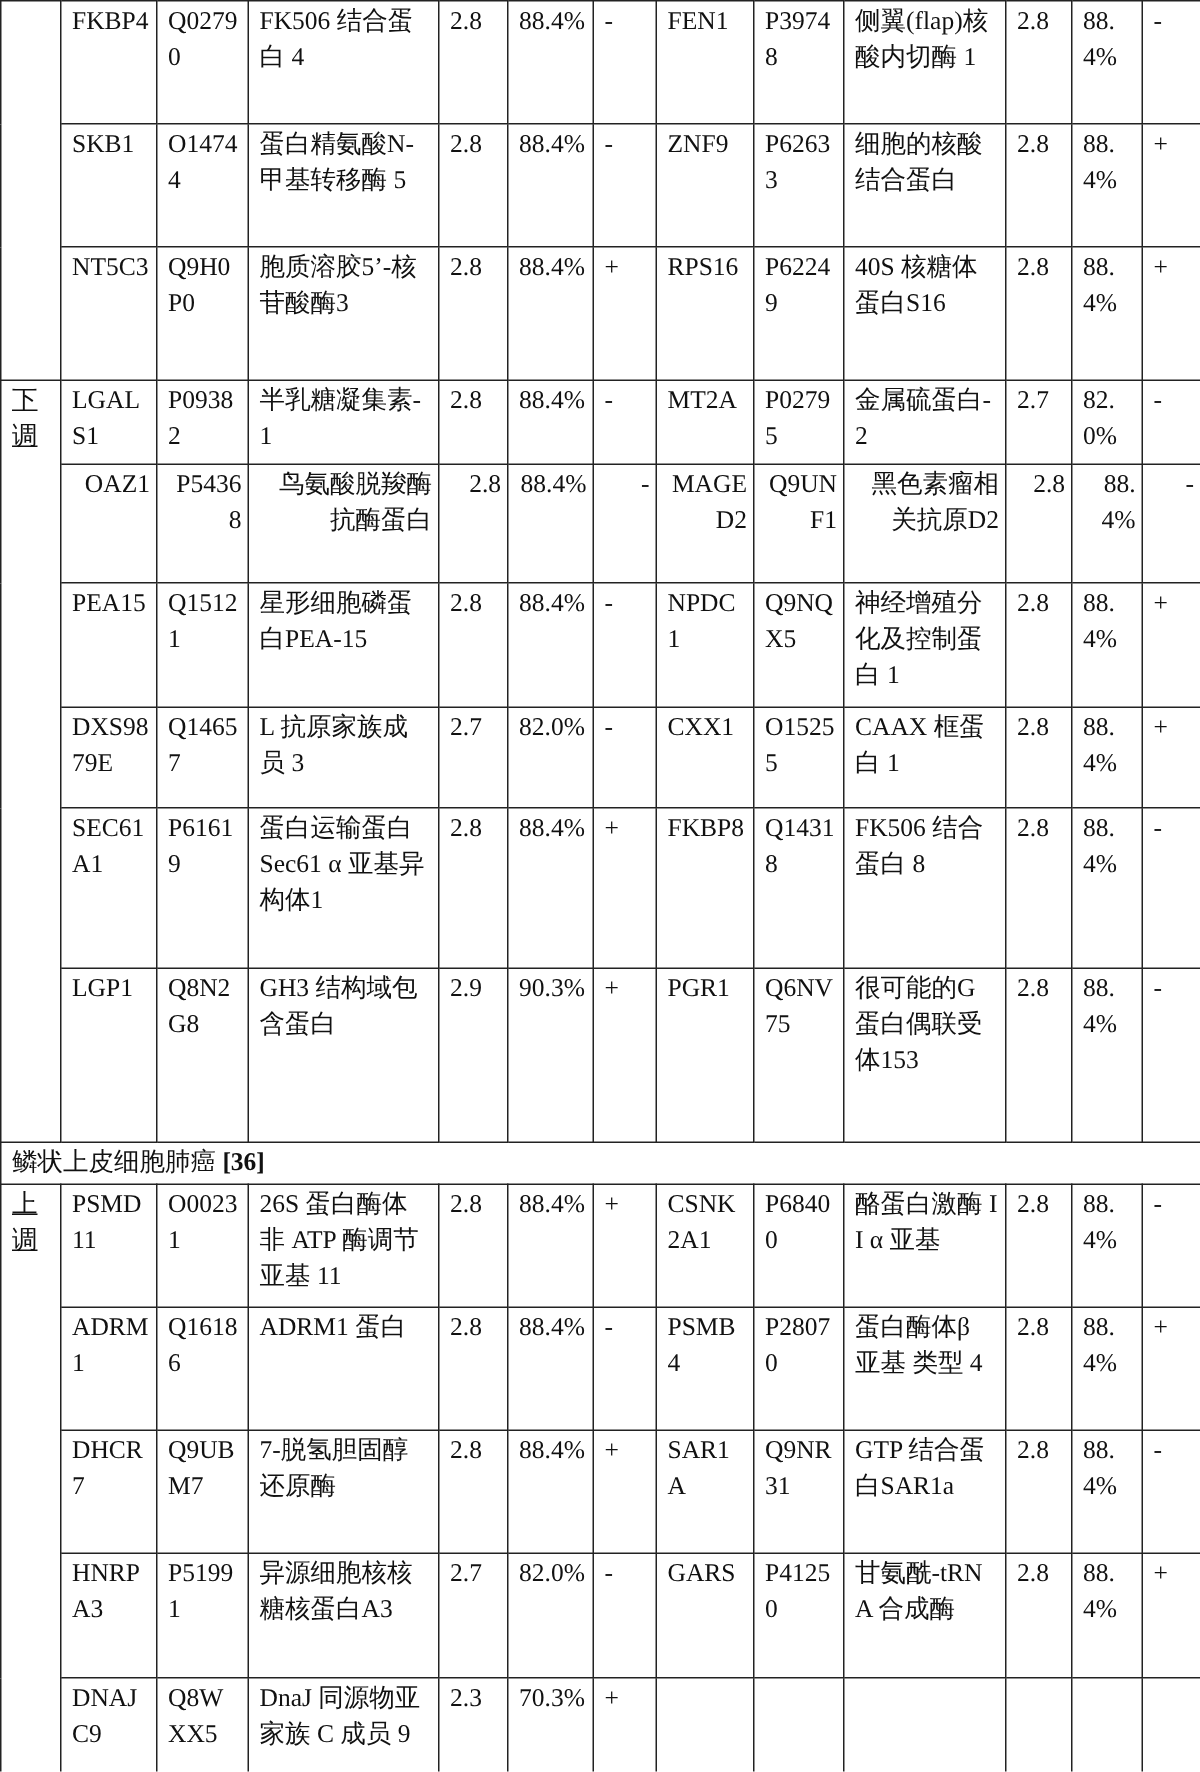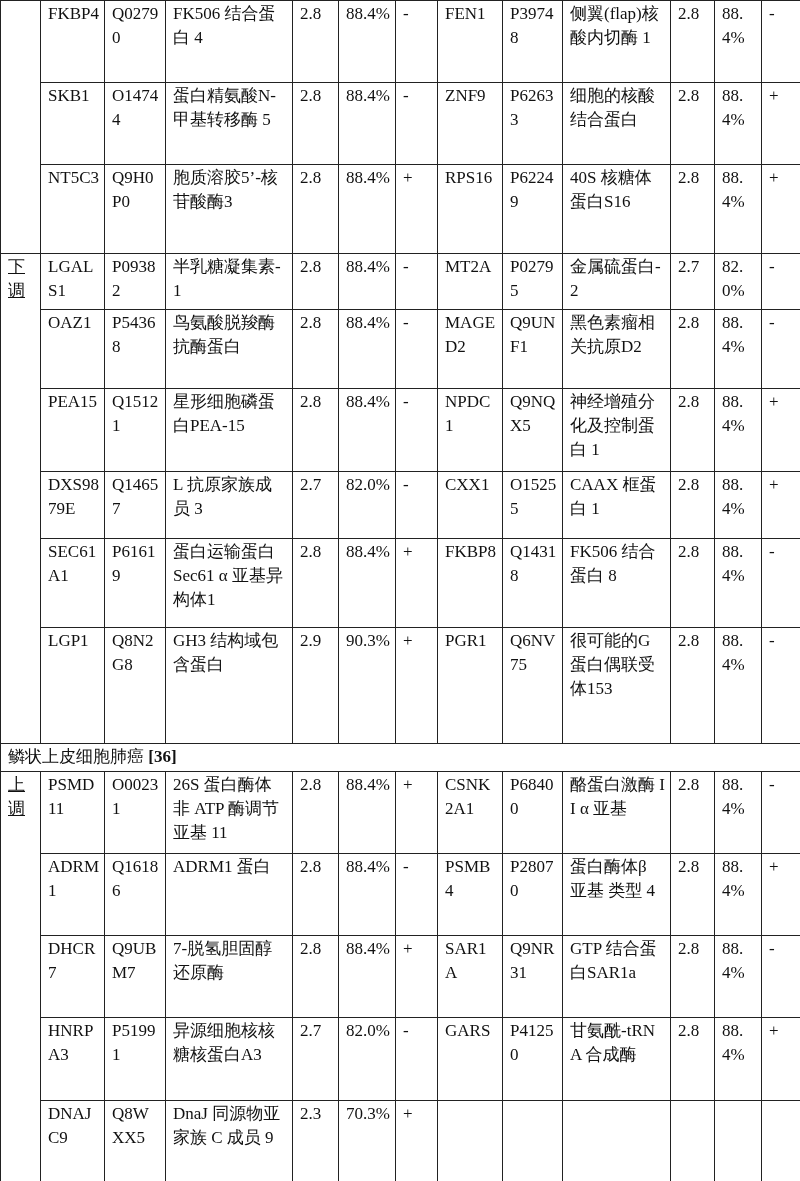--- a/index.html
+++ b/index.html
@@ -104,21 +104,21 @@
         <td>2.8</td>
         <td>88.4%</td>
         <td class="sign">-</td>
         <td>MT2A</td>
         <td>P02795</td>
         <td>金属硫蛋白-2</td>
         <td>2.7</td>
         <td>82.0%</td>
         <td class="sign">-</td>
       </tr>
-      <tr style="height: 79px;">
+      <tr style="height: 79px; text-align: right;">
         <td>OAZ1</td>
         <td>P54368</td>
         <td>鸟氨酸脱羧酶抗酶蛋白</td>
         <td>2.8</td>
         <td>88.4%</td>
         <td class="sign">-</td>
         <td>MAGED2</td>
         <td>Q9UNF1</td>
         <td>黑色素瘤相关抗原D2</td>
         <td>2.8</td>
@@ -146,21 +146,21 @@
         <td>2.7</td>
         <td>82.0%</td>
         <td class="sign">-</td>
         <td>CXX1</td>
         <td>O15255</td>
         <td>CAAX 框蛋白 1</td>
         <td>2.8</td>
         <td>88.4%</td>
         <td class="sign">+</td>
       </tr>
-      <tr style="height: 89px;">
+      <tr style="height: 107px;">
         <td>SEC61A1</td>
         <td>P61619</td>
         <td>蛋白运输蛋白 Sec61 α 亚基异构体1</td>
         <td>2.8</td>
         <td>88.4%</td>
         <td class="sign">+</td>
         <td>FKBP8</td>
         <td>Q14318</td>
         <td>FK506 结合蛋白 8</td>
         <td>2.8</td>

